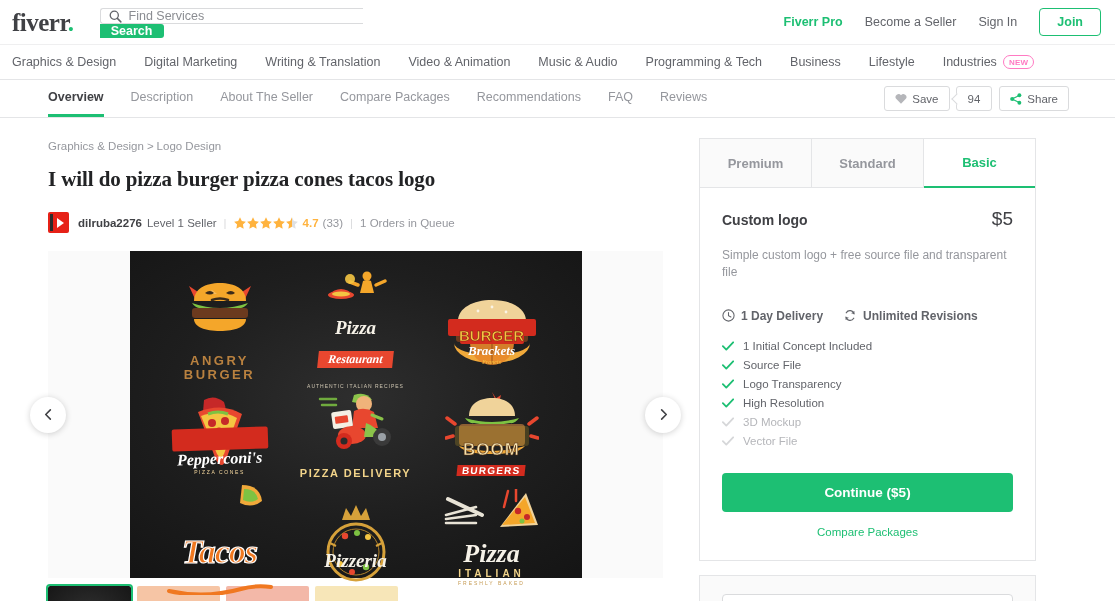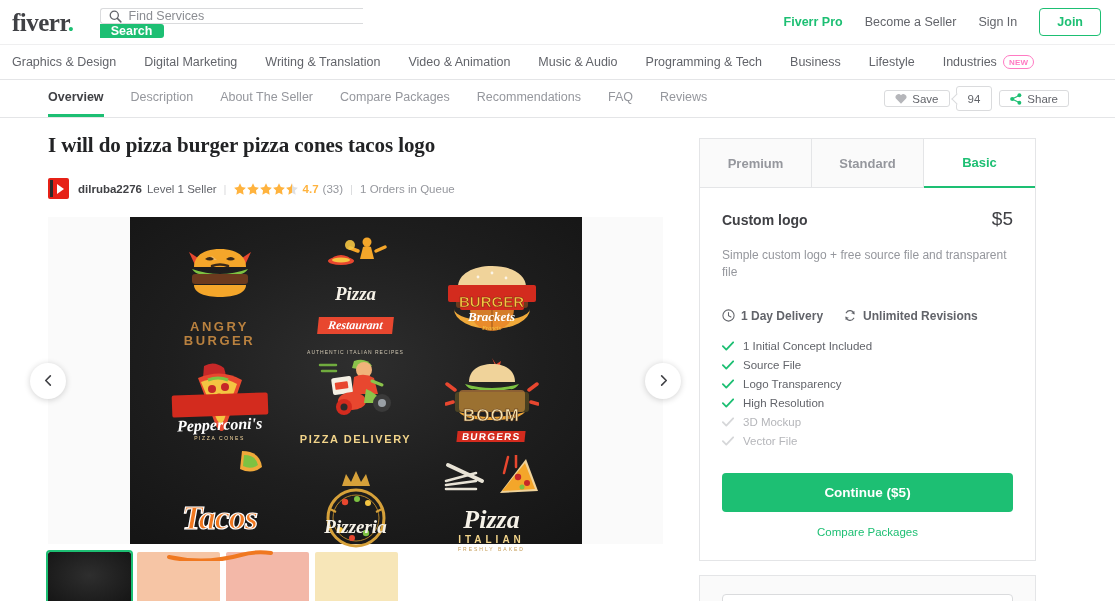--- a/index.html
+++ b/index.html
@@ -136,21 +136,21 @@
     white-space: nowrap;
   }
   .sub-tab.active { color: #404145; font-weight: 700; border-bottom-color: #1dbf73; }
   .subnav-actions {
     margin-left: auto;
     display: flex;
     align-items: center;
     gap: 7px;
   }
   .pill {
-    height: 17px;
+    height: 25px;
     border: 1px solid #dadbdd;
     border-radius: 3px;
     background: #fff;
     display: flex;
     align-items: center;
     gap: 5px;
     padding: 0 10px;
     font-size: 11.5px;
     color: #62646a;
     cursor: pointer;
@@ -499,20 +499,23 @@
         <line x1="4.6" y1="9.1" x2="11" y2="12.1" stroke="#1dbf73" stroke-width="1.5"></line>
       </svg>
       <span>Share</span>
     </button>
   </div>
 </div>
 
 <div class="page">
 
   <div class="left-col">
+    <div class="breadcrumb">
+      <a>Graphics &amp; Design</a><span class="bc-sep">&gt;</span><a>Logo Design</a>
+    </div>
 
     <h1 class="gig-title">I will do pizza burger pizza cones tacos logo</h1>
 
     <div class="seller-row">
       <div class="avatar"></div>
       <span class="seller-name">dilruba2276</span>
       <span class="seller-level">Level 1 Seller</span>
       <span class="vsep">|</span>
       <span class="stars">
         <svg class="star" viewBox="0 0 20 19">

